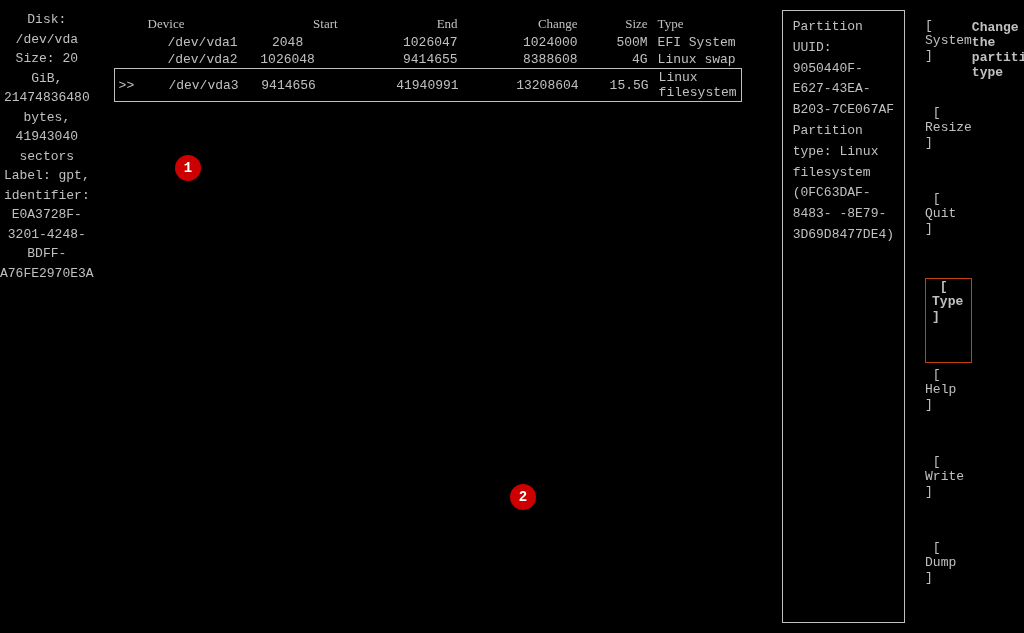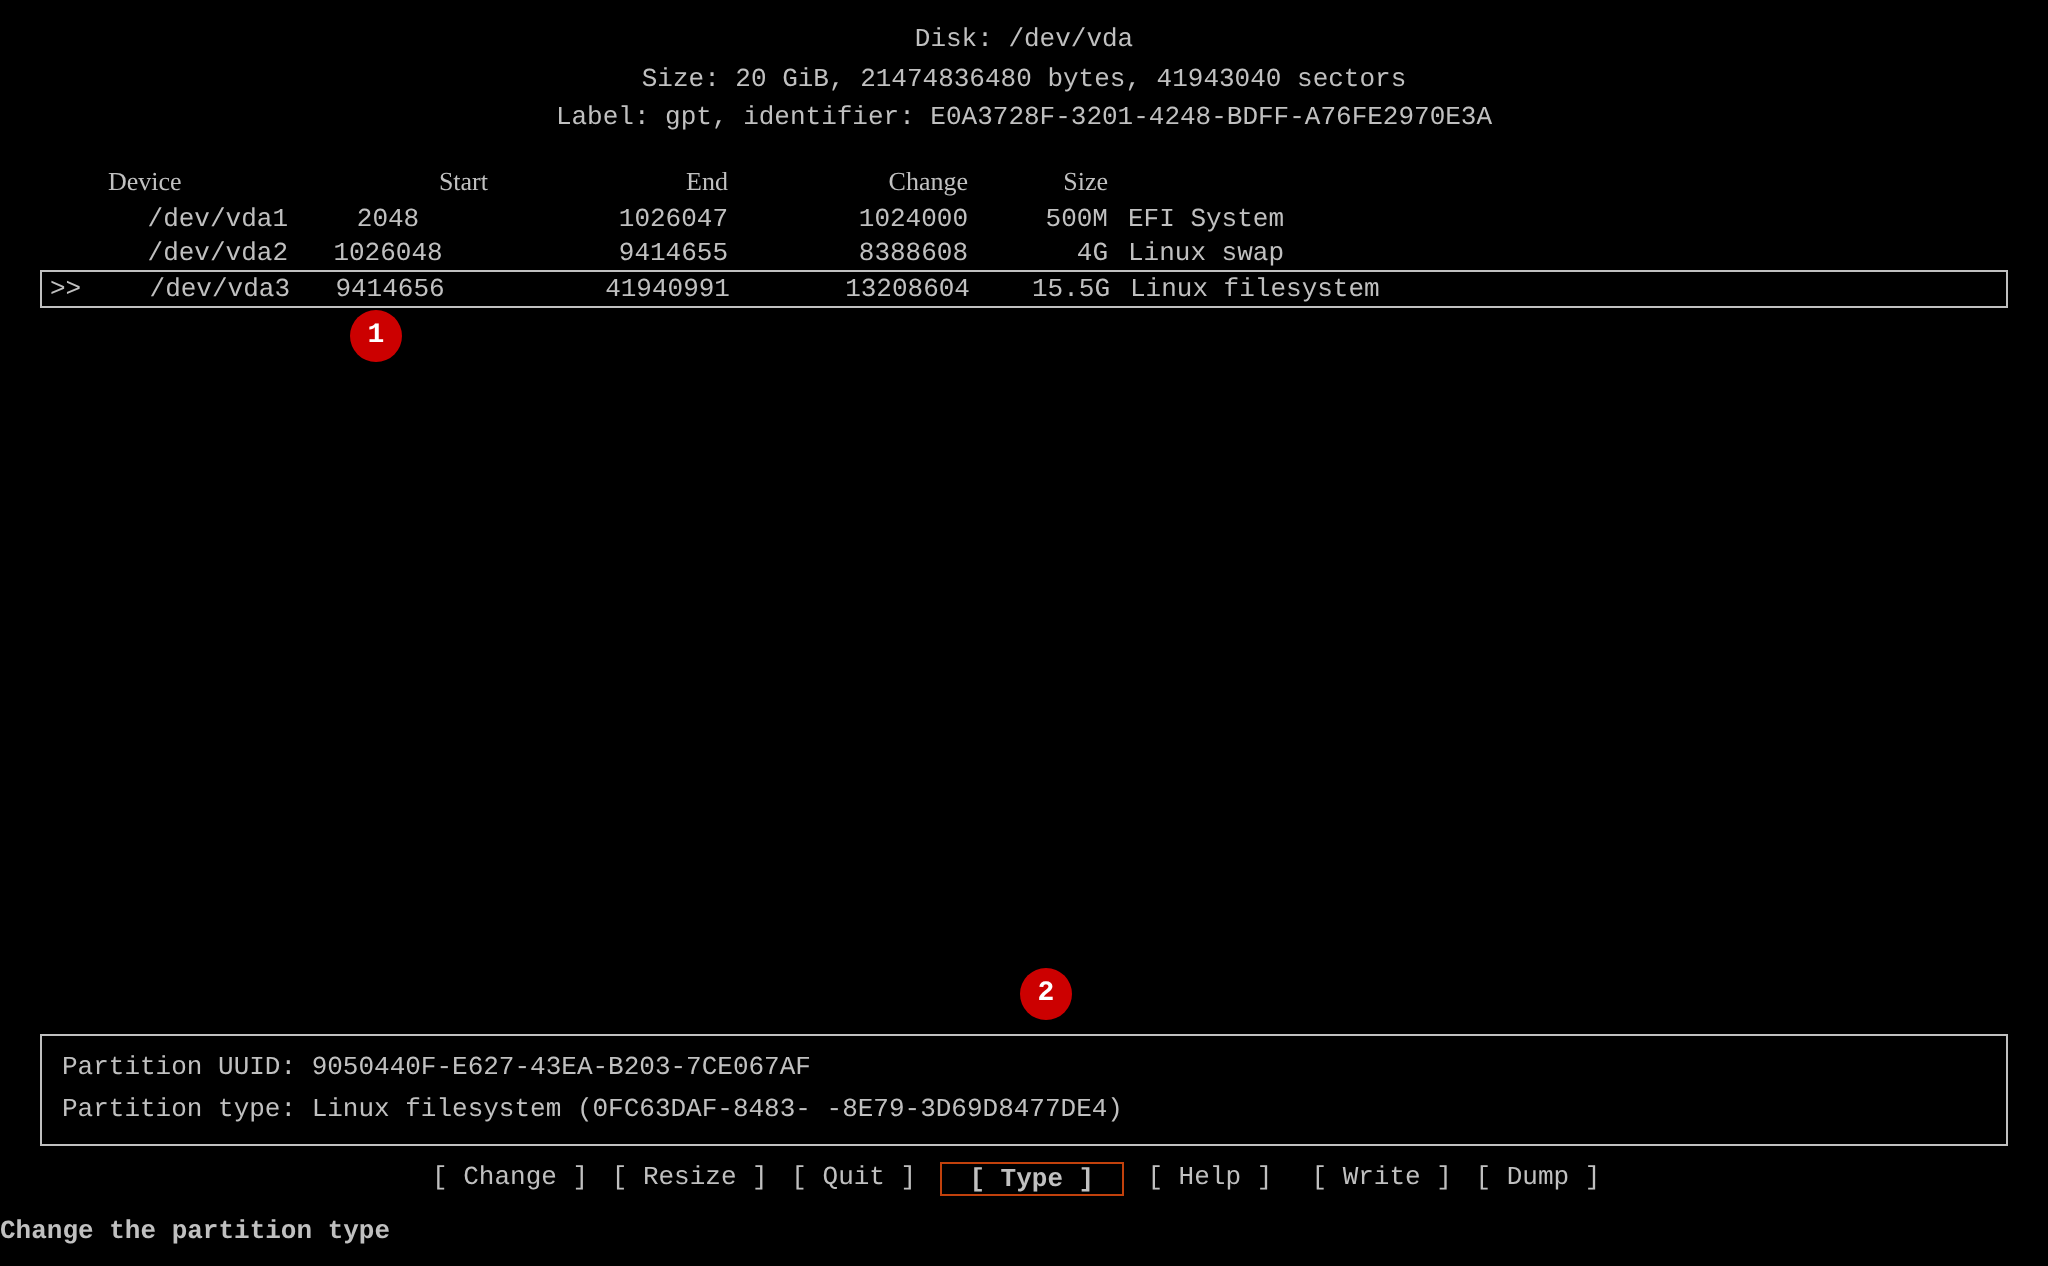--- a/index.html
+++ b/index.html
@@ -12,21 +12,21 @@
       height: 633px;
       overflow: hidden;
       position: relative;
     }
     .screen {
       width: 1024px;
       height: 633px;
       background: #000;
       padding: 10px 0;
       display: flex;
-      flex-direction: column;
+      flex-direction: row;
     }
     .header {
       text-align: center;
       margin-bottom: 8px;
       color: #c0c0c0;
     }
     .header-line {
       line-height: 1.5;
     }
     .partition-table {
@@ -126,20 +126,21 @@
     <div class="header-line">Label: gpt, identifier: E0A3728F-3201-4248-BDFF-A76FE2970E3A</div>
   </div>
 
   <div class="partition-table">
     <div class="col-headers-row">
       <div class="ch-device" style="padding-left:30px;">Device</div>
       <div class="ch-start">Start</div>
       <div class="ch-end">End</div>
       <div class="ch-sectors">Change</div>
       <div class="ch-size">Size</div>
+      <div class="ch-type">Type</div>
     </div>
 
     <div class="partition-row">
       <div class="row-indicator"></div>
       <div class="row-device">/dev/vda1</div>
       <div class="row-start">2048</div>
       <div class="row-end">1026047</div>
       <div class="row-sectors">1024000</div>
       <div class="row-size">500M</div>
       <div class="row-type">EFI System</div>
@@ -171,21 +172,21 @@
   <div class="spacer"></div>
 
   <div class="bottom-panel">
     <div>Partition UUID: 9050440F-E627-43EA-B203-7CE067AF</div>
     <div>Partition type: Linux filesystem (0FC63DAF-8483-     -8E79-3D69D8477DE4)</div>
   </div>
 
   <div class="badge badge-2">2</div>
 
   <div class="menu-bar">
-    <span class="menu-item">[ Change ]</span>
+    <span class="menu-item">[ System ]</span>
     <span class="menu-item">&nbsp;[ Resize ]</span>
     <span class="menu-item">&nbsp;[ Quit ]&nbsp;</span>
     <span class="menu-item active">&nbsp;[ Type ]&nbsp;</span>
     <span class="menu-item">&nbsp;[ Help ]&nbsp;</span>
     <span class="menu-item">&nbsp;[ Write ]</span>
     <span class="menu-item">&nbsp;[ Dump ]&nbsp;</span>
   </div>
 
   <div class="status-bar">Change the partition type</div>
 </div>

